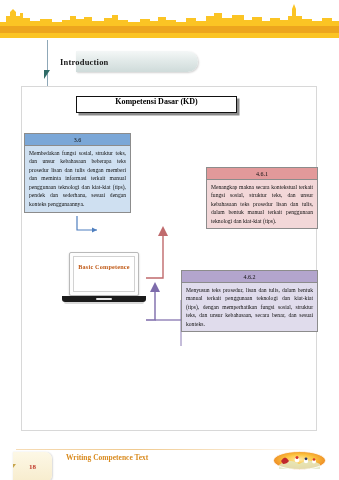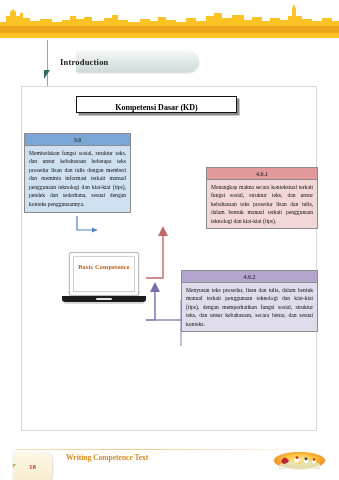--- a/index.html
+++ b/index.html
@@ -84,21 +84,21 @@
   #kd-box {
     position: absolute;
     left: 76px;
     top: 96px;
     width: 161px;
     height: 17px;
     border: 1.5px solid #111111;
     background: #ffffff;
     box-shadow: 2.5px 2.5px 0 rgba(0,0,0,0.45);
     display: flex;
-    align-items: flex-end;
+    align-items: flex-start;
     justify-content: center;
     box-sizing: border-box;
   }
   #kd-title {
     font-family: "Liberation Serif", serif;
     font-size: 8px;
     font-weight: bold;
     color: #000000;
   }
 

